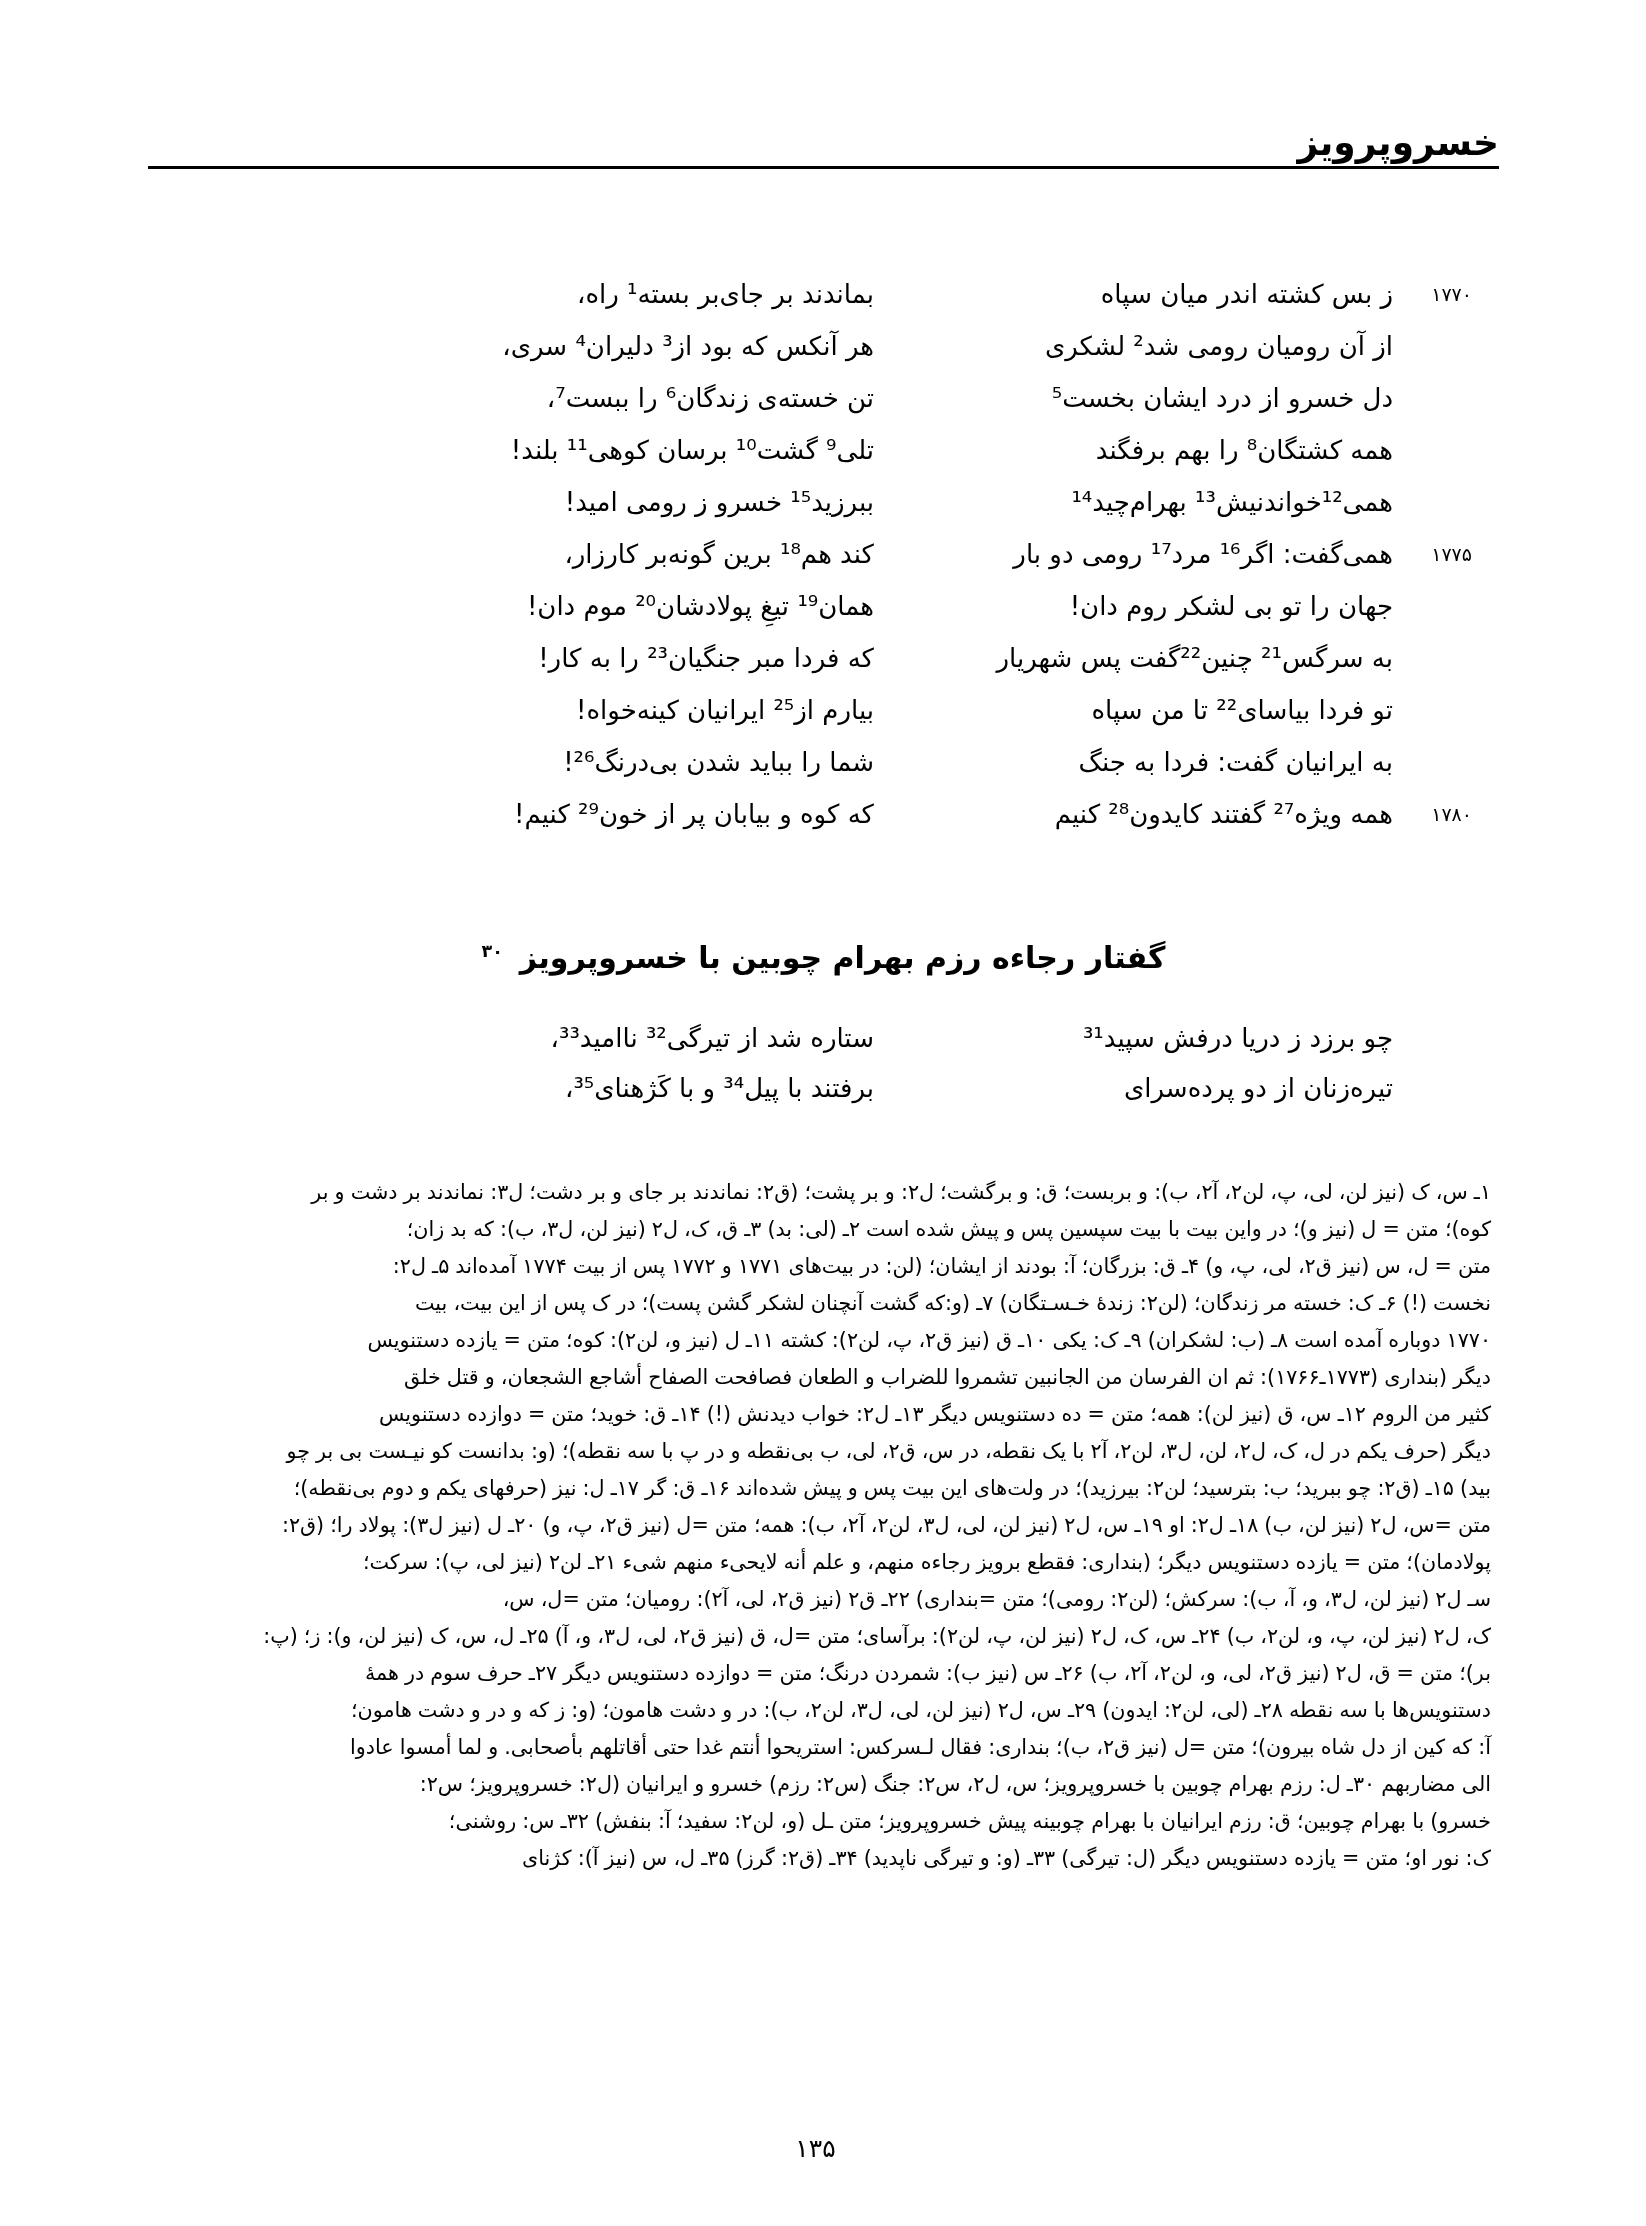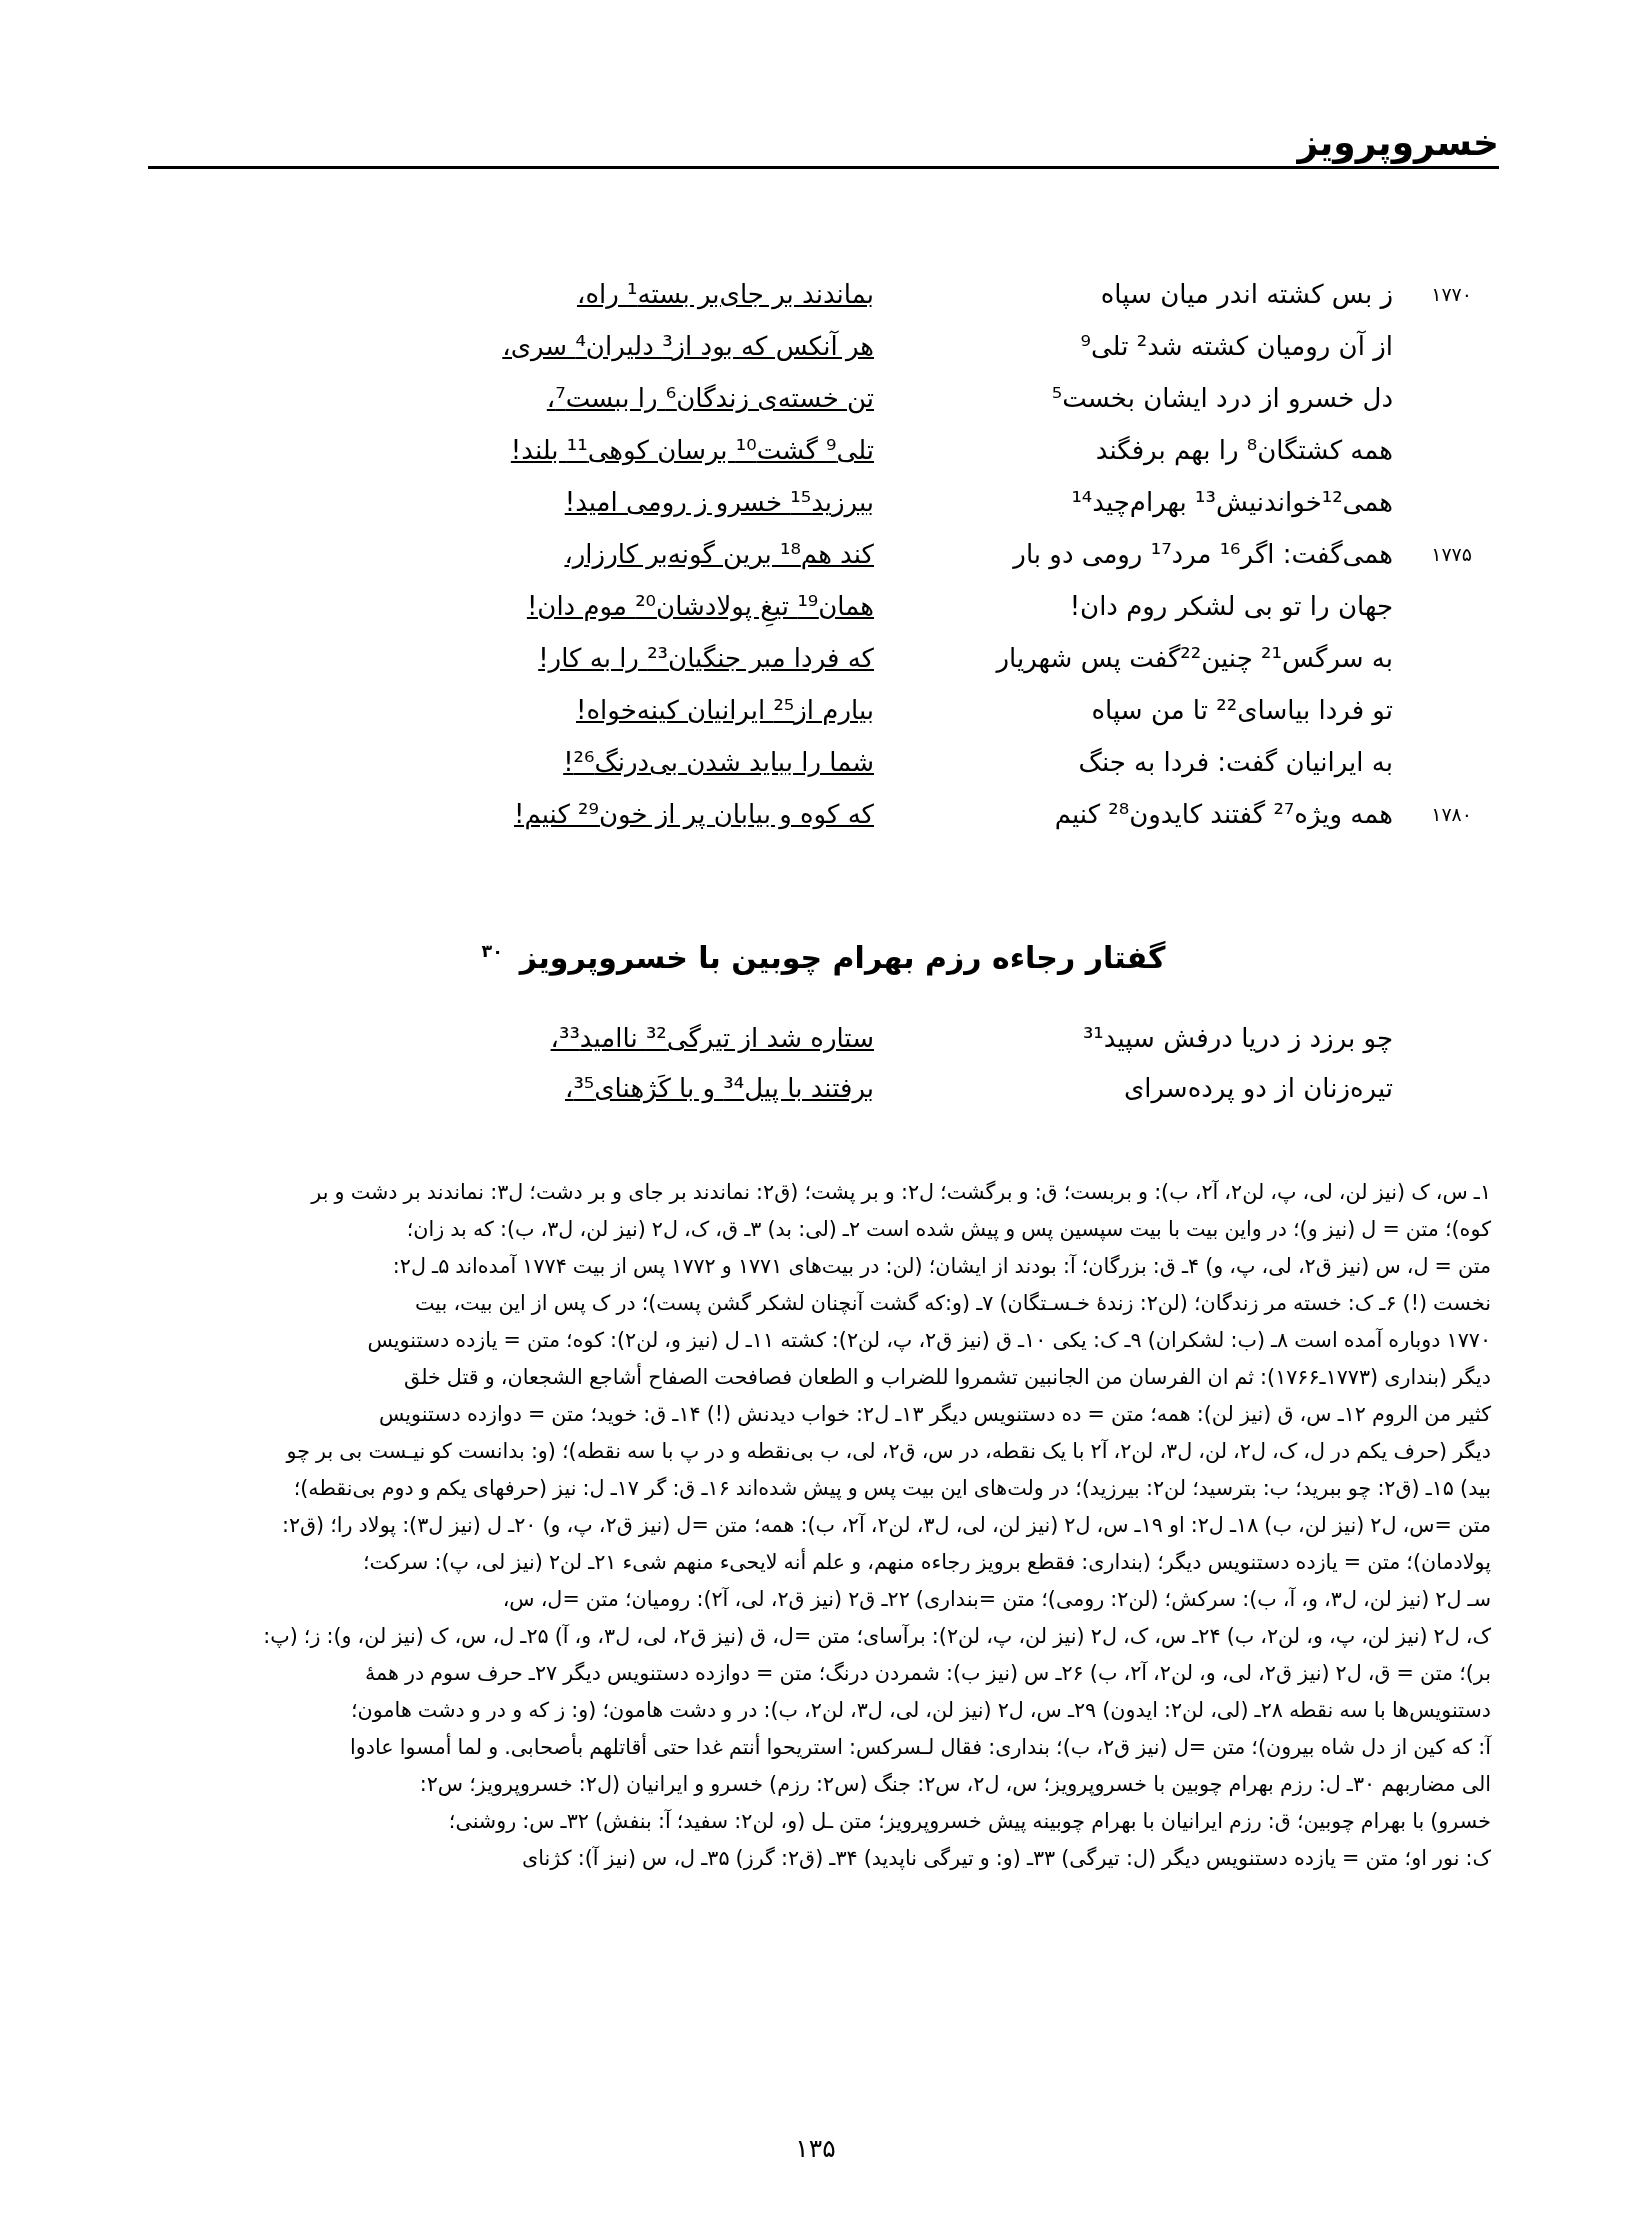--- a/index.html
+++ b/index.html
@@ -65,21 +65,21 @@
     flex:0 0 79px;
     text-align:right;
     font-size:19px;
     letter-spacing:0.5px;
   }
   .hemistich{
     flex:0 0 auto;
     overflow:visible;
   }
   .h-right{ width:480px; }
-  .h-left{ width:517px; padding-right:39px;text-decoration:underline;}
+  .h-left{ width:517px; padding-right:39px;}
   sup.note{
     font-size:15.7px;
     vertical-align:super;
     line-height:0;
     margin-right:17px;
     font-weight:600;
   }
 
   
   .section-heading{
@@ -141,21 +141,21 @@
   <div class="verse-block">
 
     <div class="couplet">
       <div class="num-gutter">۱۷۷۰</div>
       <div class="hemistich h-right">ز بس کشته اندر میان سپاه</div>
       <div class="hemistich h-left">بماندند بر جای‌بر بسته¹ راه،</div>
     </div>
 
     <div class="couplet">
       <div class="num-gutter"></div>
-      <div class="hemistich h-right">از آن رومیان کشته شد² تلی⁹</div>
+      <div class="hemistich h-right">از آن رومیان رومی شد² لشکری</div>
       <div class="hemistich h-left">هر آنکس که بود از³ دلیران⁴ سری،</div>
     </div>
 
     <div class="couplet">
       <div class="num-gutter"></div>
       <div class="hemistich h-right">دل خسرو از درد ایشان بخست⁵</div>
       <div class="hemistich h-left">تن خسته‌ی زندگان⁶ را ببست⁷،</div>
     </div>
 
     <div class="couplet">

